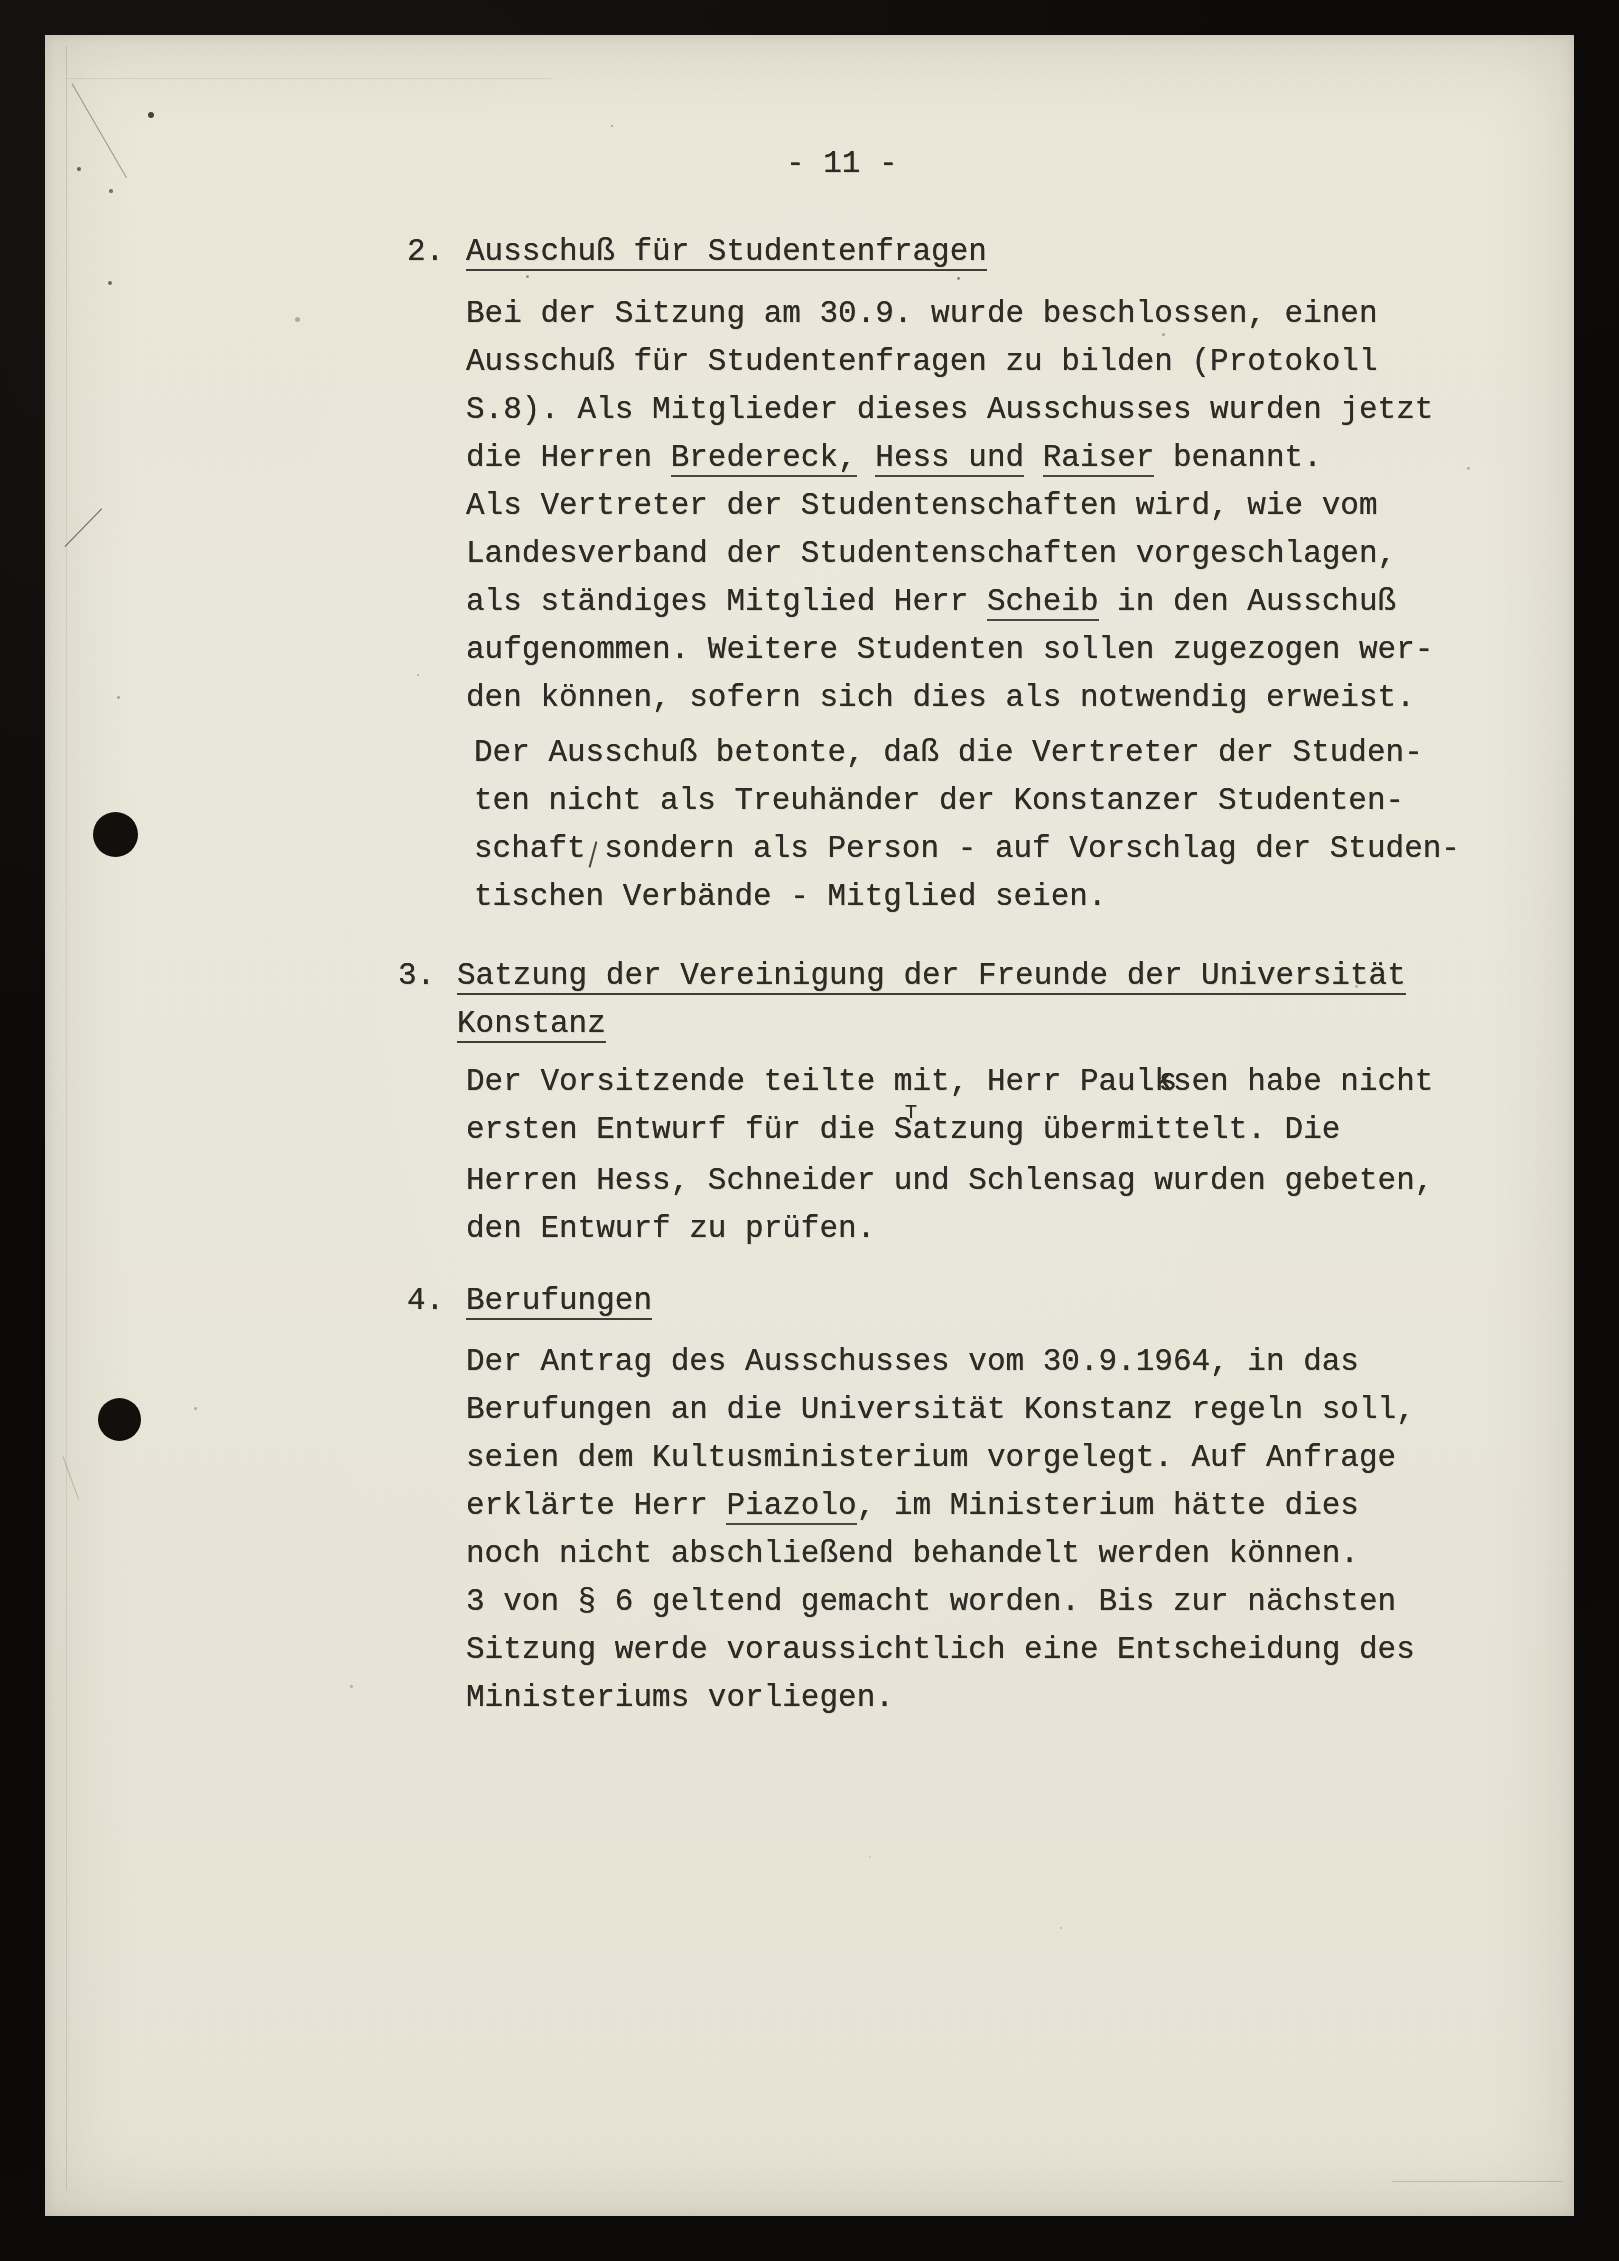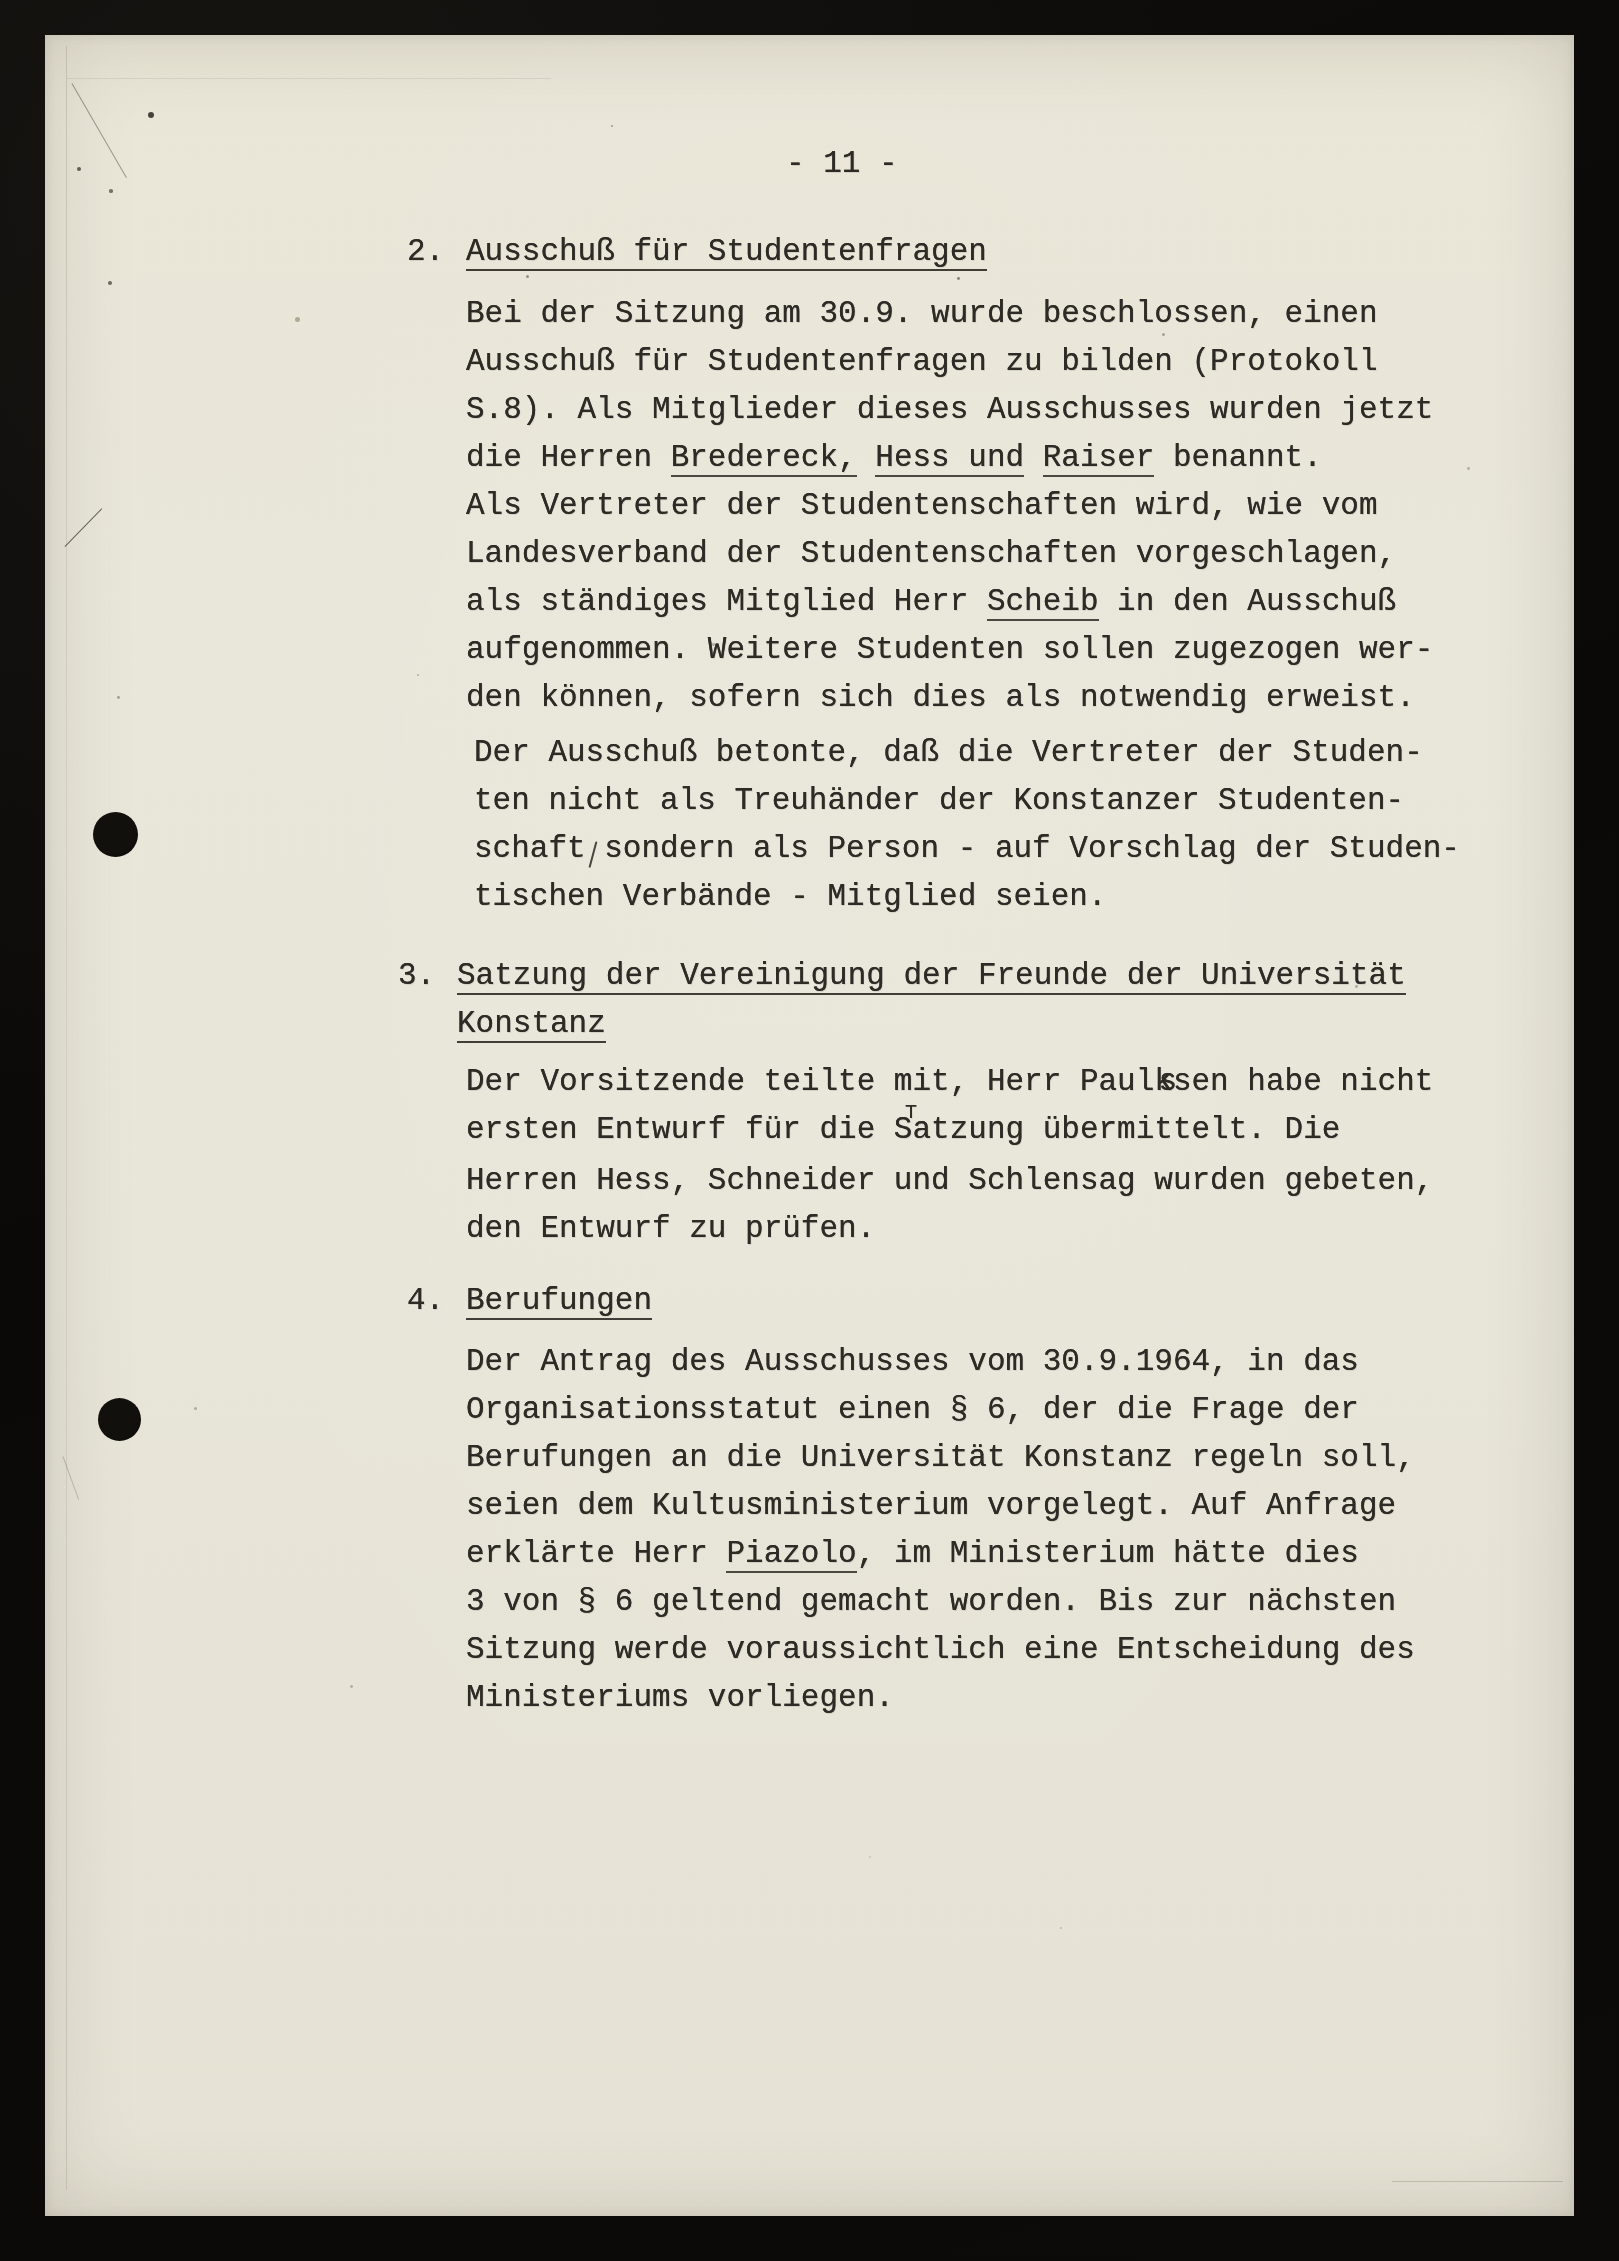--- a/index.html
+++ b/index.html
@@ -136,23 +136,23 @@
         <div class="text-line"><span>Der Vorsitzende teilte mit, Herr Paul</span><span class="ov"><span>k</span><span class="ov2">s</span></span><span>sen habe nicht</span></div>
         <div class="text-line"><span>ersten Entwurf für die Sa</span><span class="sup">T</span><span>tzung übermittelt. Die</span></div>
         <div class="text-line"><span>Herren Hess, Schneider und Schlensag wurden gebeten,</span></div>
         <div class="text-line"><span>den Entwurf zu prüfen.</span></div>
       </div>
       <div class="section" style="left: 407px; top: 1277px;">
         <div class="heading-line"><span class="num">4.</span><span class="u-head">Berufungen</span></div>
       </div>
       <div class="para" style="left: 466px; top: 1338px;">
         <div class="text-line"><span>Der Antrag des Ausschusses vom 30.9.1964, in das</span></div>
-        <div class="text-line"><span>Organisationsstatut einen § 6, der die Frage der</span></div>
         <div class="text-line"><span>Berufungen an die Universität Konstanz regeln soll,</span></div>
         <div class="text-line"><span>seien dem Kultusministerium vorgelegt. Auf Anfrage</span></div>
         <div class="text-line"><span>erklärte Herr </span><span class="u">Piazolo</span><span>, im Ministerium hätte dies</span></div>
+        <div class="text-line"><span>noch nicht abschließend behandelt werden können.</span></div>
         <div class="text-line"><span>3 von § 6 geltend gemacht worden. Bis zur nächsten</span></div>
         <div class="text-line"><span>Sitzung werde voraussichtlich eine Entscheidung des</span></div>
         <div class="text-line"><span>Ministeriums vorliegen.</span></div>
       </div>
     </div>
 </div>
 
 
 </body></html>

